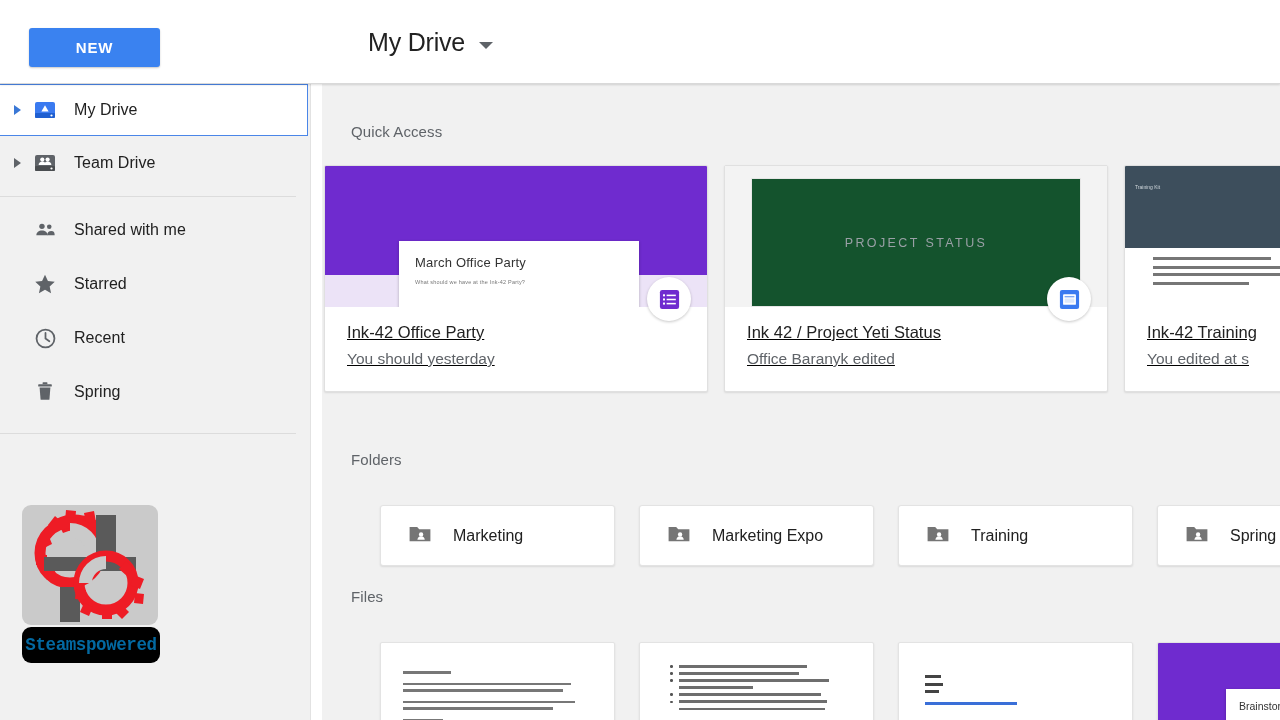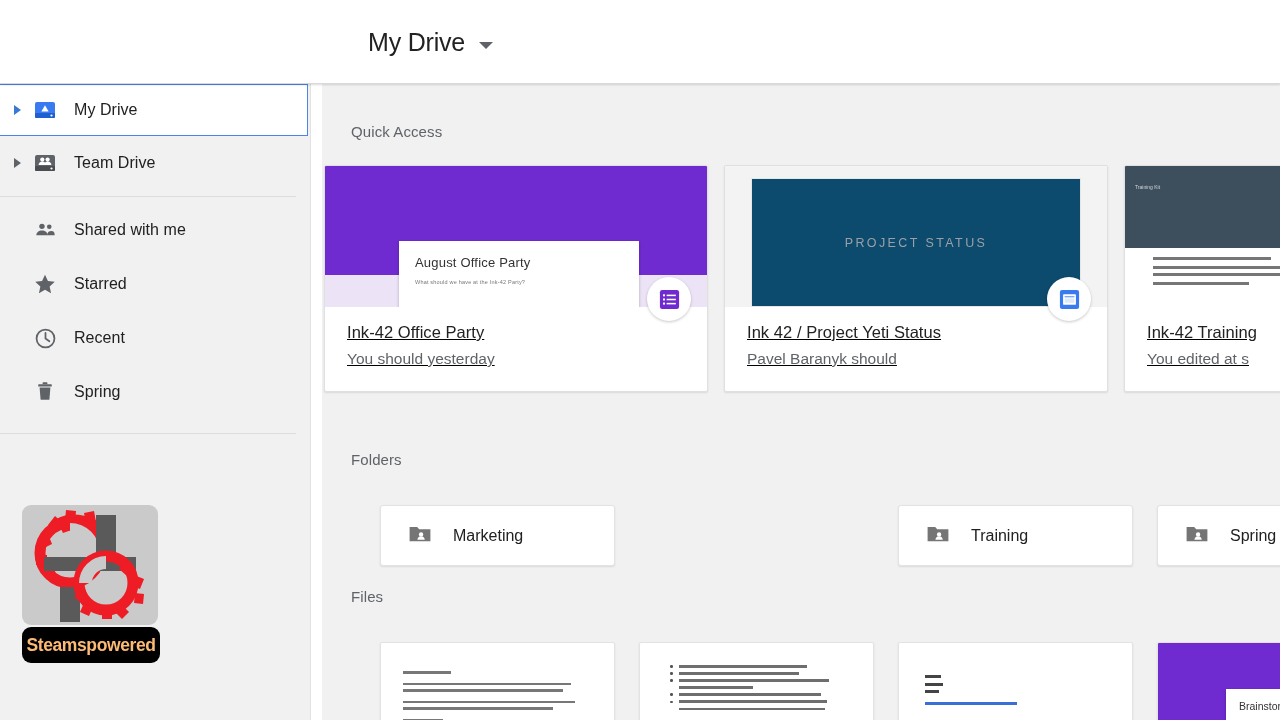--- a/index.html
+++ b/index.html
@@ -155,21 +155,21 @@
     margin-top: 9px; font-size: 5.5px; color: #777;
     filter: blur(0.45px); letter-spacing: 0.2px;
   }
   .qa-thumb-slides {
     background: #f3f3f3;
     display: flex; align-items: flex-start; justify-content: center;
   }
   .qa-thumb-slides .slide {
     margin-top: 12px;
     width: 330px; height: 129px;
-    background: #0c4a6e;
+    background: #14532d;
     border: 1px solid #e6e6e6;
     display: flex; align-items: center; justify-content: center;
   }
   .slide-text {
     font-size: 12.5px; color: #9aa0a6;
     letter-spacing: 2.4px;
   }
   .qa-thumb-doc { background: #ffffff; }
   .qa-thumb-doc .dark-head {
     width: 100%; height: 82px; background: #3d4e5c;
@@ -265,32 +265,33 @@
     width: 136px; height: 120px;
     background: #cacaca; border-radius: 9px;
   }
   .wm-badge {
     position: absolute; left: 0; top: 122px;
     width: 138px; height: 36px;
     background: #000000; border-radius: 9px;
     display: flex; align-items: center; justify-content: center;
   }
   .wm-badge span {
-    color: #fdba74; font-size: 17.5px; font-weight: bold;
-    font-family: Liberation Sans, sans-serif;
+    color: #0369a1; font-size: 17.5px; font-weight: bold;
+    font-family: Liberation Mono, monospace;
     letter-spacing: -0.4px;
   }
   .wm-svg { position: absolute; left: 0; top: 0; }
 </style>
 </head>
 <body>
 
 <div id="app">
 
   <div class="topbar">
+    <button class="new-btn">NEW</button>
 
     <div class="drive-title-wrap">
       <span class="drive-title">My Drive</span>
       <span class="caret-down"></span>
     </div>
   </div>
 
   <div class="sidebar">
 
     <div class="nav-item selected">
@@ -382,21 +383,21 @@
   </div>
 
   <div class="main">
 
     <div class="section-label" style="left:29px; top:39px;">Quick Access</div>
 
     <div class="qa-card" style="left:2px;">
       <div class="qa-thumb qa-thumb-forms">
         <div class="band"></div>
         <div class="inner-card">
-          <div class="ic-title">August Office Party</div>
+          <div class="ic-title">March Office Party</div>
           <div class="ic-sub">What should we have at the Ink-42 Party?</div>
         </div>
       </div>
       <div class="qa-badge">
         <svg width="23" height="23" viewBox="0 0 24 24">
           <rect x="2" y="2" width="20" height="20" rx="2.4" fill="#6f2bcf"></rect>
           <rect x="5.2" y="6.6" width="2.1" height="2.1" fill="#ffffff"></rect>
           <rect x="5.2" y="10.9" width="2.1" height="2.1" fill="#ffffff"></rect>
           <rect x="5.2" y="15.2" width="2.1" height="2.1" fill="#ffffff"></rect>
           <rect x="9" y="6.9" width="9.6" height="1.6" fill="#ffffff"></rect>
@@ -419,21 +420,21 @@
       <div class="qa-badge">
         <svg width="23" height="23" viewBox="0 0 24 24">
           <rect x="2" y="2" width="20" height="20" rx="2.2" fill="#3a7af0"></rect>
           <rect x="5.3" y="6.4" width="13.4" height="11.2" rx="1" fill="#ffffff"></rect>
           <rect x="6.9" y="8.3" width="10.2" height="1.5" fill="#7fa9f5"></rect>
           <rect x="6.9" y="11" width="10.2" height="4.5" rx="0.6" fill="#dde8fb"></rect>
         </svg>
       </div>
       <div class="qa-meta">
         <div class="qa-name">Ink 42 / Project Yeti Status</div>
-        <div class="qa-sub">Pavel Baranyk should</div>
+        <div class="qa-sub">Office Baranyk edited</div>
       </div>
     </div>
 
     <div class="qa-card" style="left:802px;">
       <div class="qa-thumb qa-thumb-doc">
         <div class="dark-head">
           <span>Training Kit</span>
         </div>
         <div class="body-lines">
           <div class="blurline" style="width:118px"></div>
@@ -455,20 +456,30 @@
       <span>
         <svg width="26" height="26" viewBox="0 0 24 24">
           <path d="M2.4 5.6h7l1.9 2.1h10.3v11H2.4z" fill="#757575"></path>
           <circle cx="13" cy="12.4" r="2" fill="#ffffff"></circle>
           <path d="M9.6 17.4c0-2.1 1.5-3.4 3.4-3.4s3.4 1.3 3.4 3.4z" fill="#ffffff"></path>
         </svg>
       </span>
       <span class="folder-name">Marketing</span>
     </div>
 
+    <div class="folder-card" style="left:317px;">
+      <span>
+        <svg width="26" height="26" viewBox="0 0 24 24">
+          <path d="M2.4 5.6h7l1.9 2.1h10.3v11H2.4z" fill="#757575"></path>
+          <circle cx="13" cy="12.4" r="2" fill="#ffffff"></circle>
+          <path d="M9.6 17.4c0-2.1 1.5-3.4 3.4-3.4s3.4 1.3 3.4 3.4z" fill="#ffffff"></path>
+        </svg>
+      </span>
+      <span class="folder-name">Marketing Expo</span>
+    </div>
 
     <div class="folder-card" style="left:576px;">
       <span>
         <svg width="26" height="26" viewBox="0 0 24 24">
           <path d="M2.4 5.6h7l1.9 2.1h10.3v11H2.4z" fill="#757575"></path>
           <circle cx="13" cy="12.4" r="2" fill="#ffffff"></circle>
           <path d="M9.6 17.4c0-2.1 1.5-3.4 3.4-3.4s3.4 1.3 3.4 3.4z" fill="#ffffff"></path>
         </svg>
       </span>
       <span class="folder-name">Training</span>

